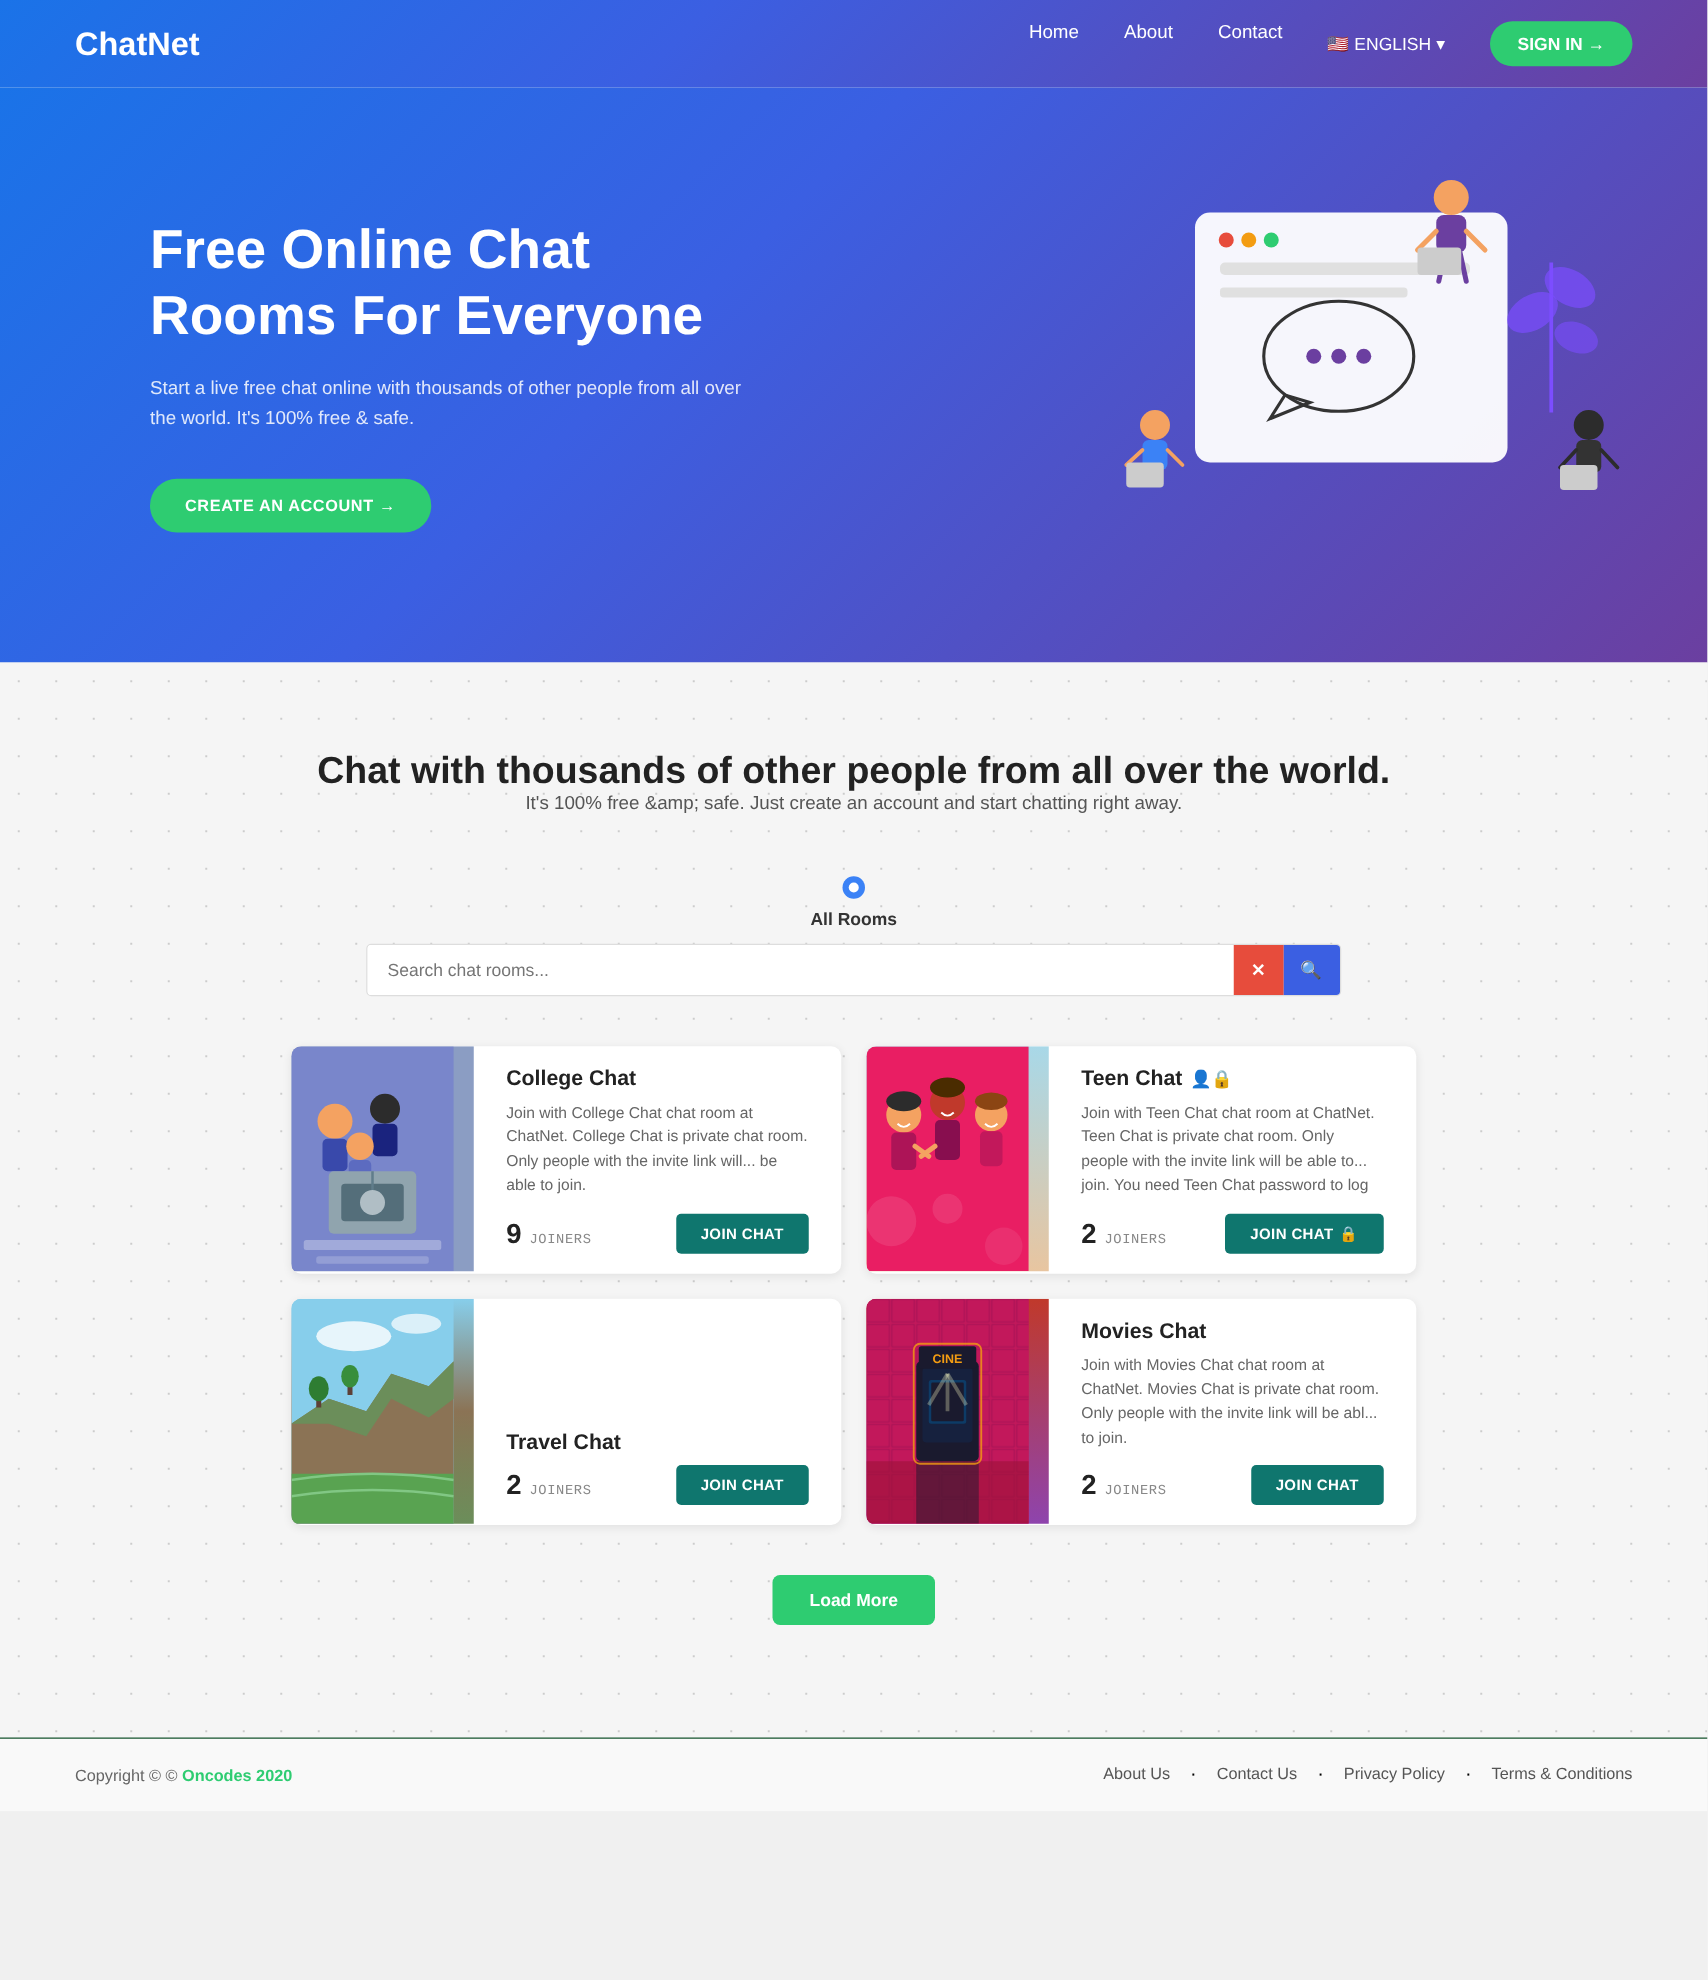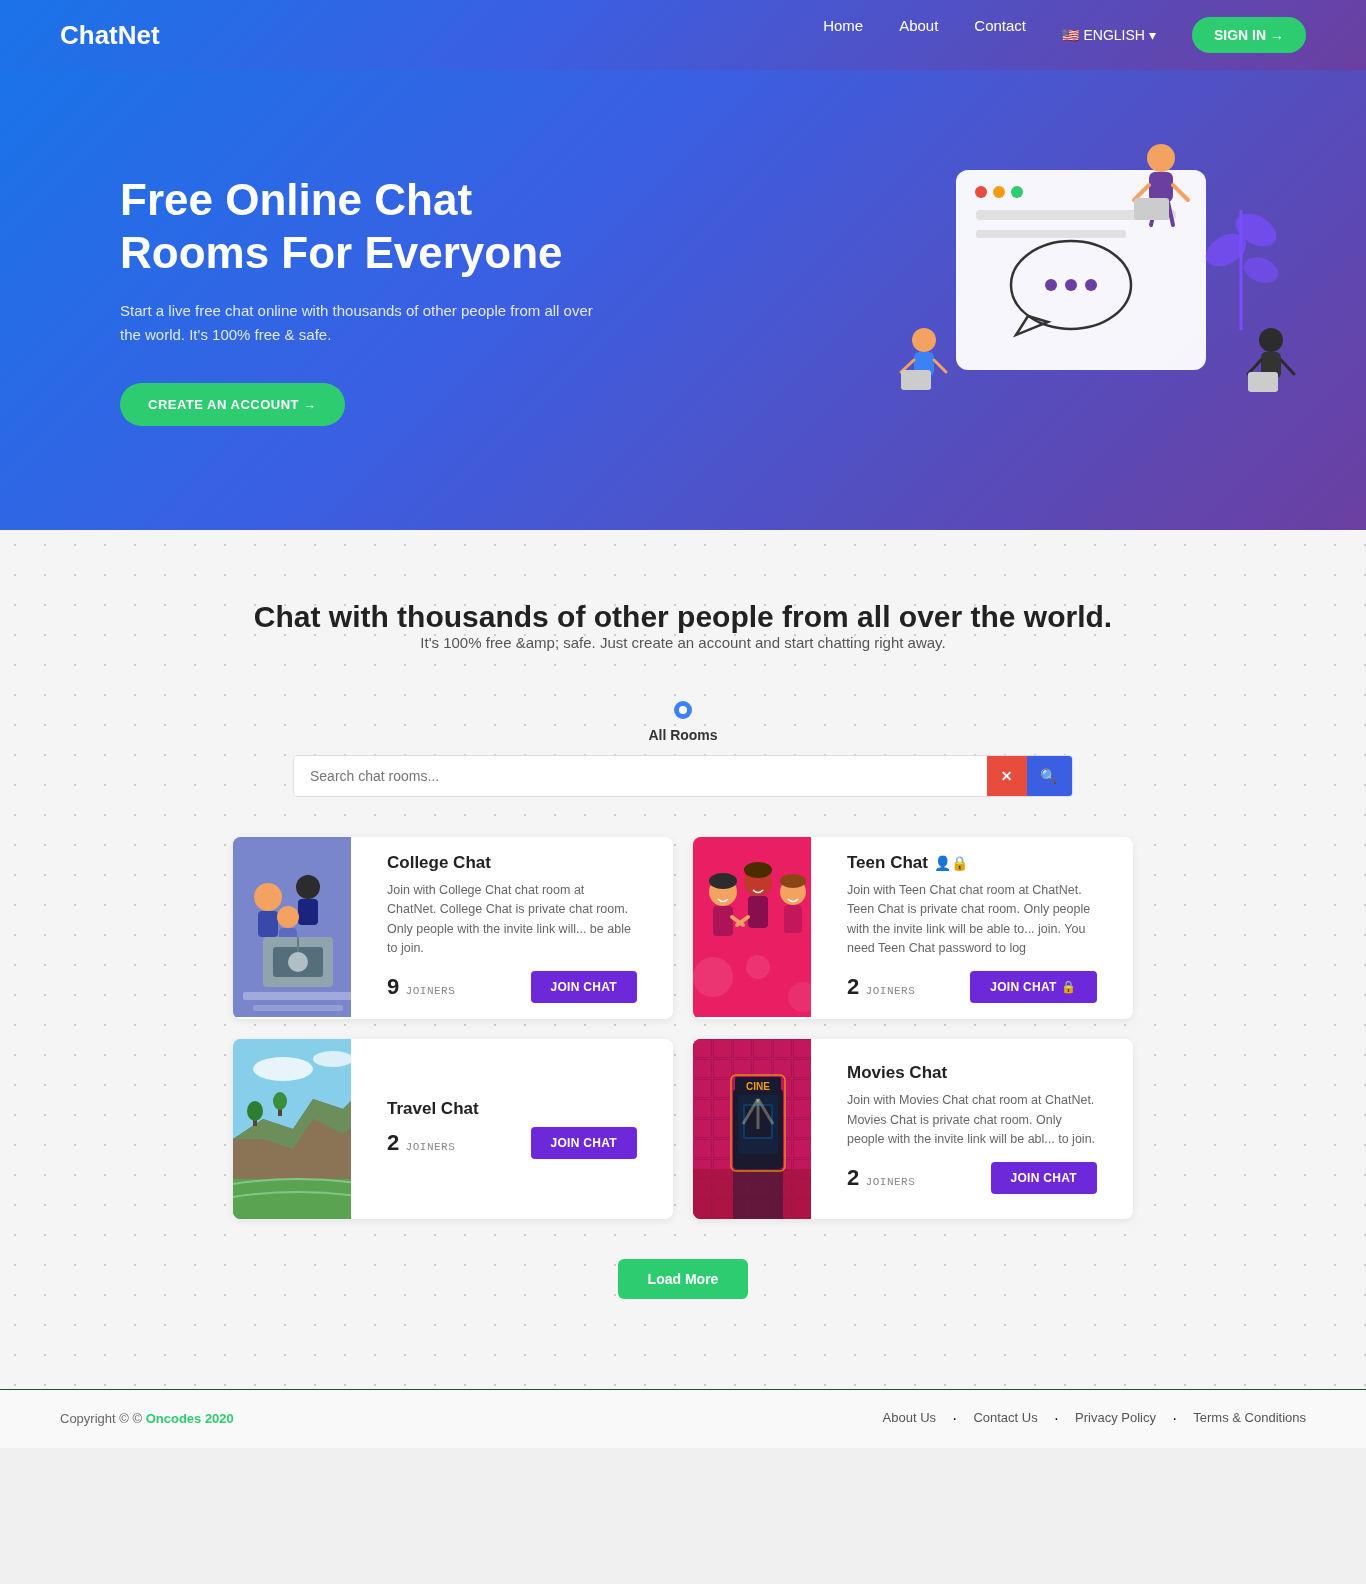--- a/index.html
+++ b/index.html
@@ -184,31 +184,31 @@
     }
     .card {
       background: white;
       border-radius: 8px;
       display: flex;
       overflow: hidden;
       box-shadow: 0 2px 8px rgba(0,0,0,0.08);
     }
     
     .img-placeholder {
-      width: 118px;
+      width: 146px;
       height: 180px;
       flex-shrink: 0;
       position: relative;
       overflow: hidden;
     }
     .card-body {
-      padding: 16px 36px;
+      padding: 16px 26px;
       display: flex;
       flex-direction: column;
-      justify-content: center;
+      justify-content: flex-end;
       flex: 1;
     }
     .card-title {
       font-size: 17px;
       font-weight: 700;
       color: #222;
       margin-bottom: 8px;
       display: flex;
       align-items: center;
       gap: 6px;
@@ -235,21 +235,21 @@
     }
     .joiners span {
       font-size: 11px;
       text-transform: uppercase;
       letter-spacing: 0.5px;
       color: #888;
       margin-left: 3px;
       font-family: Liberation Mono, monospace;
     }
     .join-chat-btn {
-      background: #6d28d9;
+      background: #0f766e;
       color: white;
       border: none;
       padding: 9px 20px;
       border-radius: 4px;
       font-size: 12px;
       font-weight: 700;
       text-transform: uppercase;
       cursor: pointer;
       letter-spacing: 0.3px;
     }

